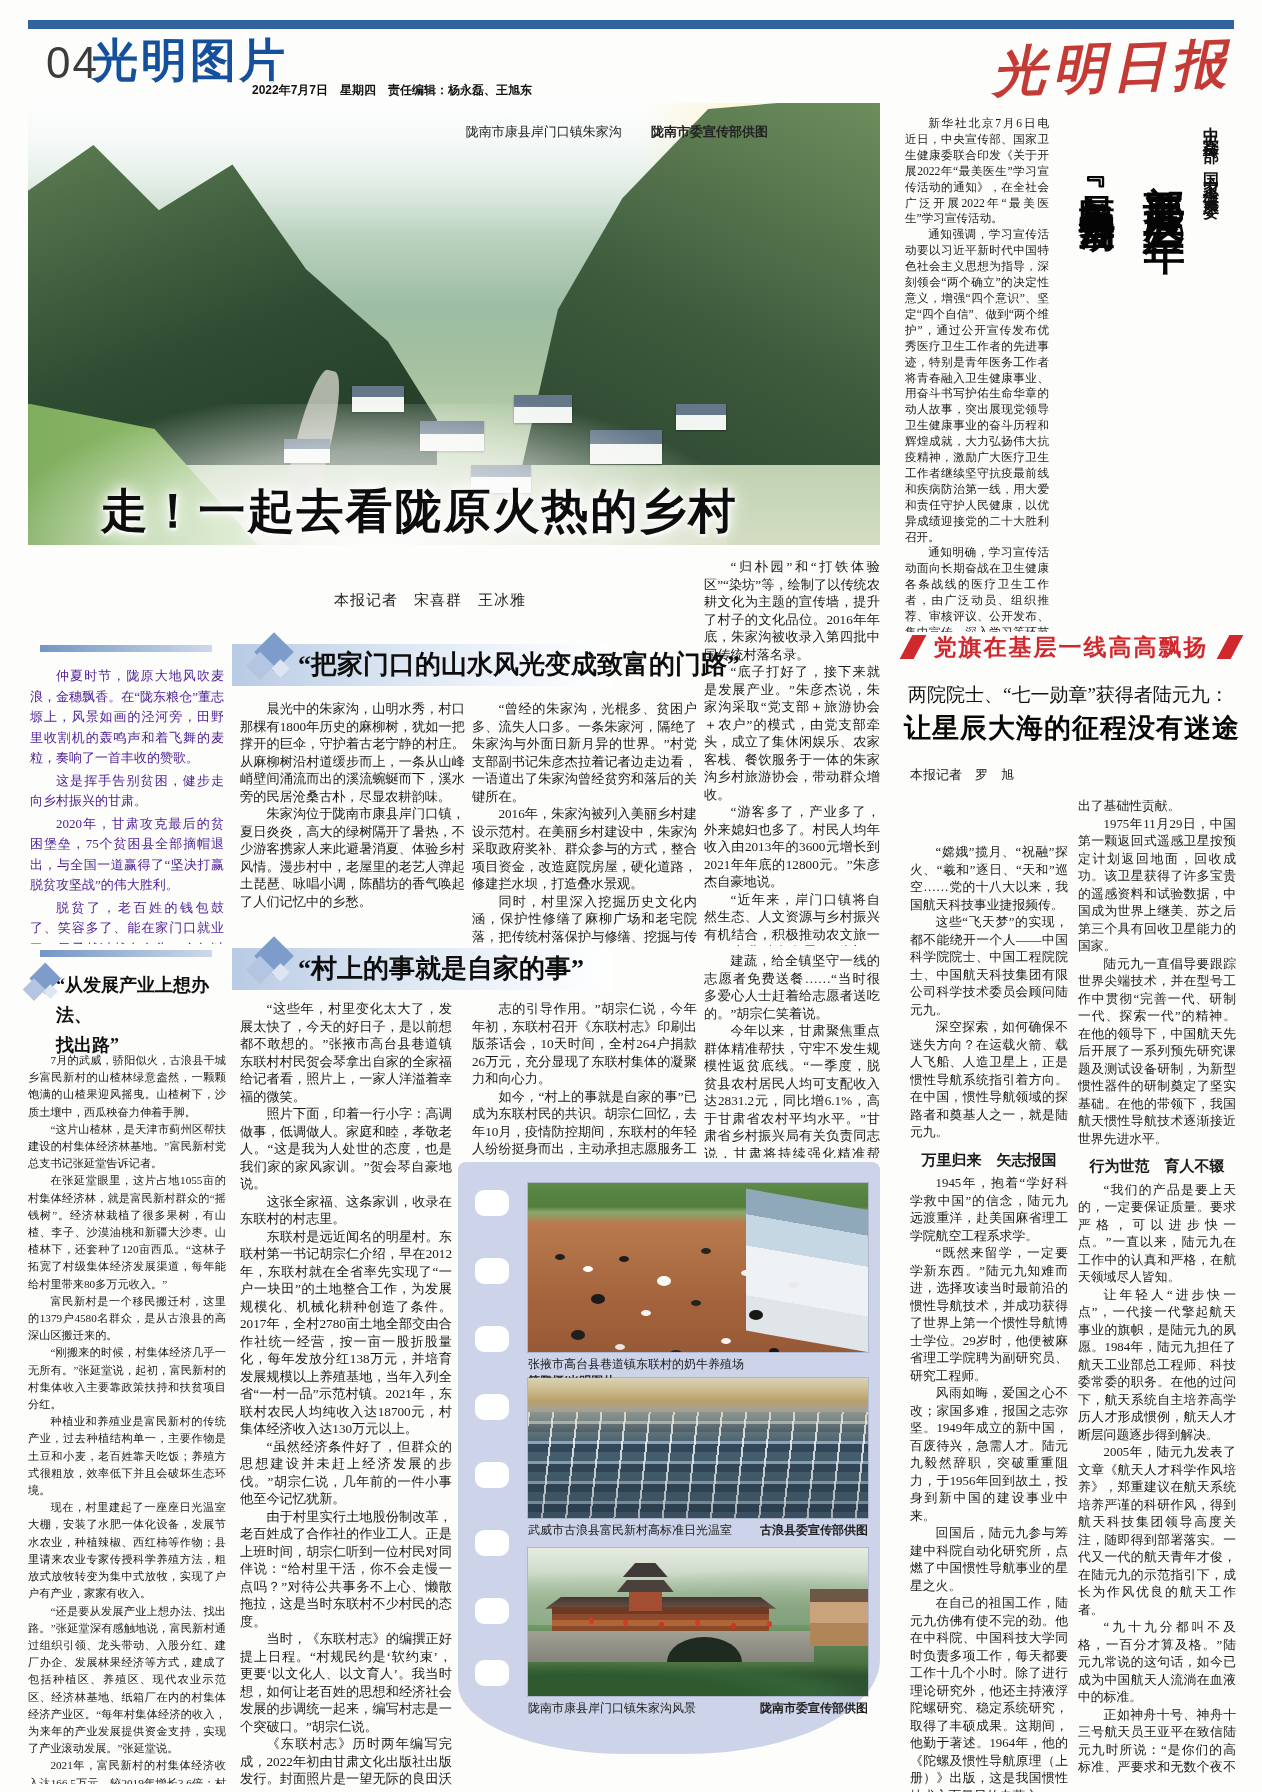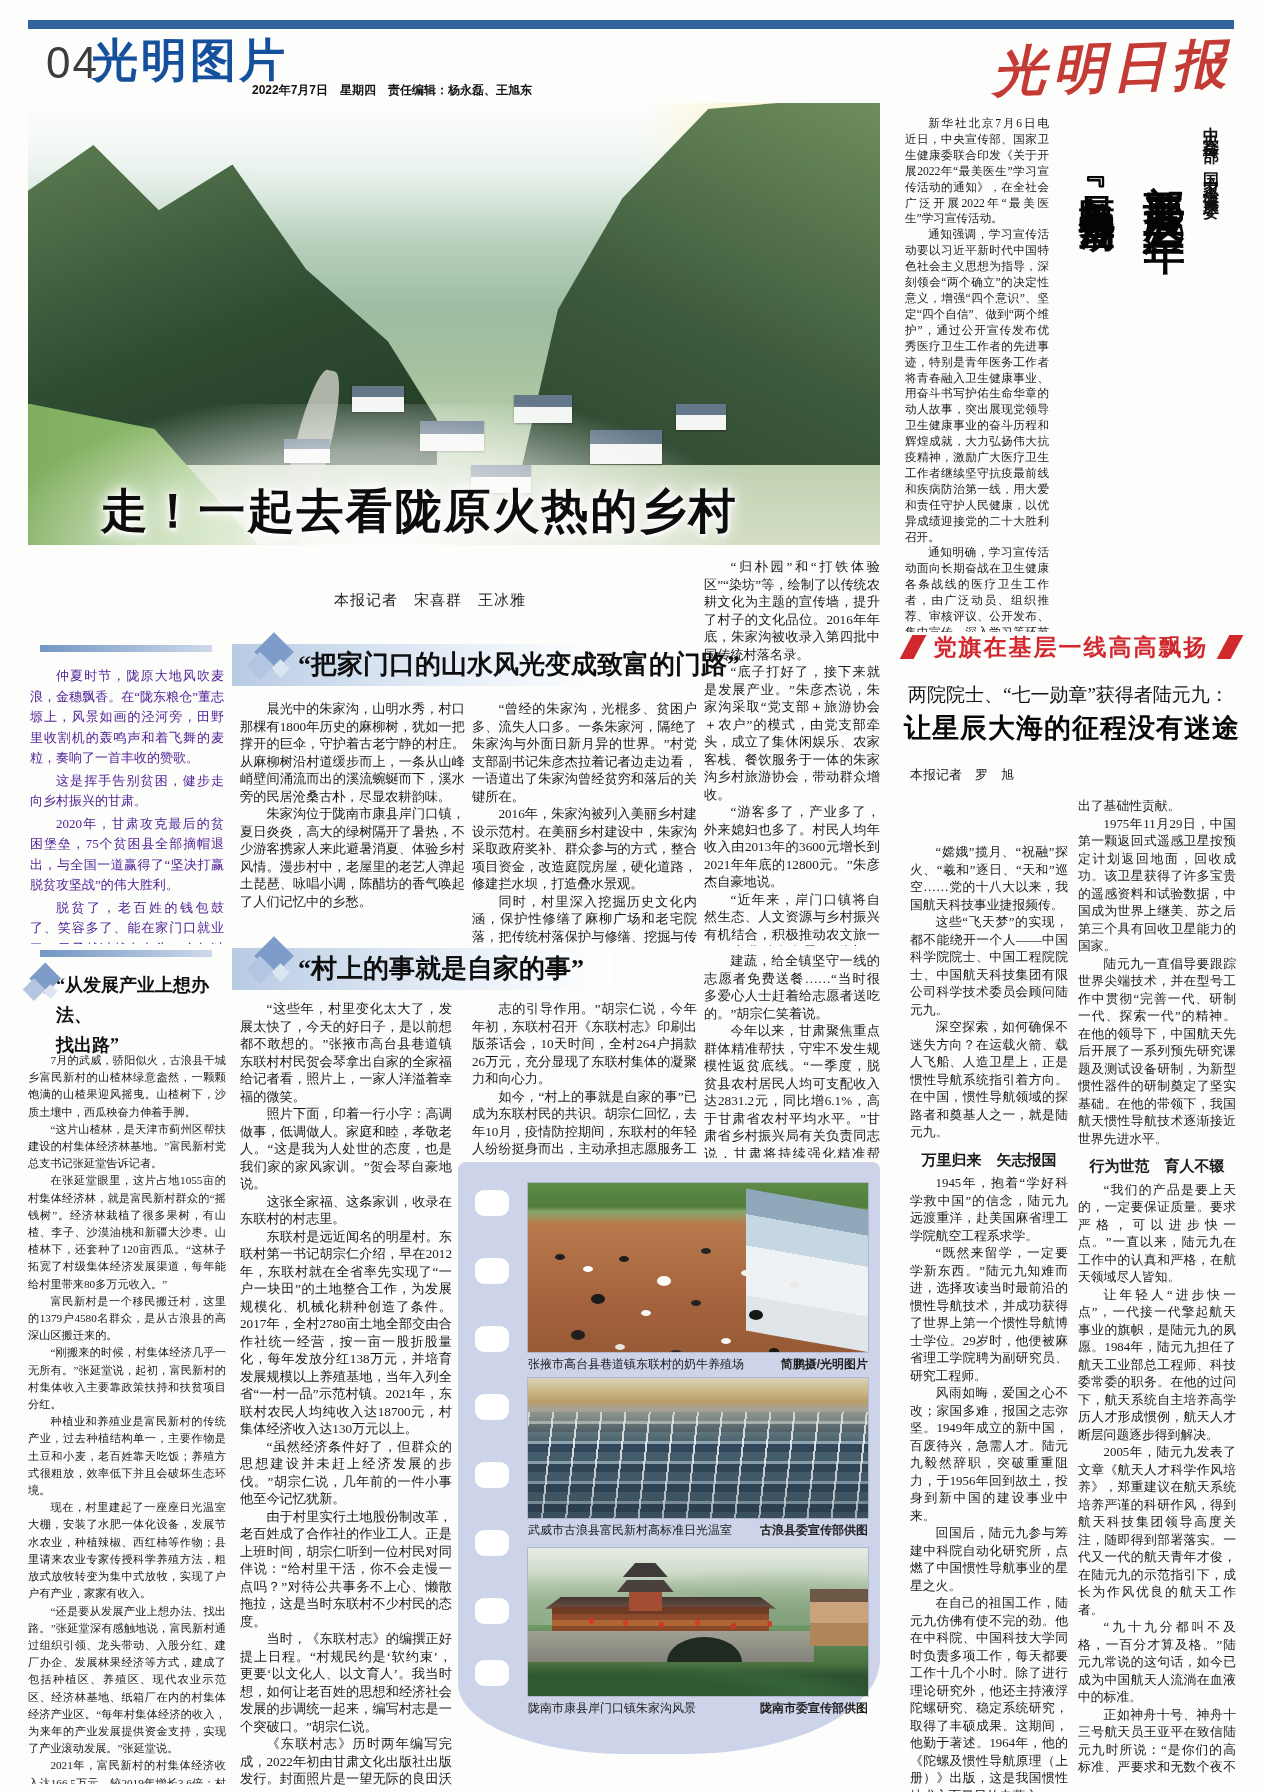--- a/index.html
+++ b/index.html
@@ -178,20 +178,24 @@
     <div class="abs field"></div>
     <div class="abs road"></div>
     <span class="house" style="left:38%;top:64%;width:52px;height:26px;"></span>
     <span class="house" style="left:46%;top:72%;width:64px;height:30px;"></span>
     <span class="house" style="left:57%;top:66%;width:58px;height:28px;"></span>
     <span class="house" style="left:66%;top:74%;width:72px;height:34px;"></span>
     <span class="house" style="left:30%;top:76%;width:46px;height:24px;"></span>
     <span class="house" style="left:52%;top:82%;width:60px;height:28px;"></span>
     <span class="house" style="left:76%;top:68%;width:50px;height:26px;"></span>
     <div class="abs glow"></div>
+    <div class="abs photo-caption">
+      <span>陇南市康县岸门口镇朱家沟</span>
+      <b>陇南市委宣传部供图</b>
+    </div>
     <div class="abs lead-headline">走！一起去看陇原火热的乡村</div>
   </div>
   <div class="abs lead-byline">本报记者　宋喜群　王冰雅</div>
 
   <div class="abs blue-bar" style="left:40px;top:645px;"></div>
   <div class="abs intro">
       <p>仲夏时节，陇原大地风吹麦浪，金穗飘香。在“陇东粮仓”董志塬上，风景如画的泾河旁，田野里收割机的轰鸣声和着飞舞的麦粒，奏响了一首丰收的赞歌。</p>
       <p>这是挥手告别贫困，健步走向乡村振兴的甘肃。</p>
       <p>2020年，甘肃攻克最后的贫困堡垒，75个贫困县全部摘帽退出，与全国一道赢得了“坚决打赢脱贫攻坚战”的伟大胜利。</p>
       <p>脱贫了，老百姓的钱包鼓了、笑容多了、能在家门口就业了，日子越过越有奔头。今年以来，甘肃省委省政府着力巩固脱贫攻坚成果，积极推进乡村发展、乡村建设、乡村治理，一幅乡村振兴的火热画卷，正在陇原大地徐徐展开。</p>
@@ -277,21 +281,21 @@
     <span class="hole" style="top:232px;"></span>
     <span class="hole" style="top:300px;"></span>
     <span class="hole" style="top:368px;"></span>
     <span class="hole" style="top:436px;"></span>
     <span class="hole" style="top:498px;"></span>
 
     <div class="sphoto cowp" style="top:21px;height:169px;">
       <div class="barn"></div>
       <div class="cows"></div>
     </div>
-    <div class="scap" style="top:194px;">
+    <div class="scap" style="top:194px;flex-direction:column;">
       <span>张掖市高台县巷道镇东联村的奶牛养殖场</span>
       <b>简鹏摄/光明图片</b>
     </div>
 
     <div class="sphoto greenp" style="top:216px;height:140px;">
       <div class="rows"></div>
     </div>
     <div class="scap" style="top:360px;">
       <span>武威市古浪县富民新村高标准日光温室</span>
       <b>古浪县委宣传部供图</b>

